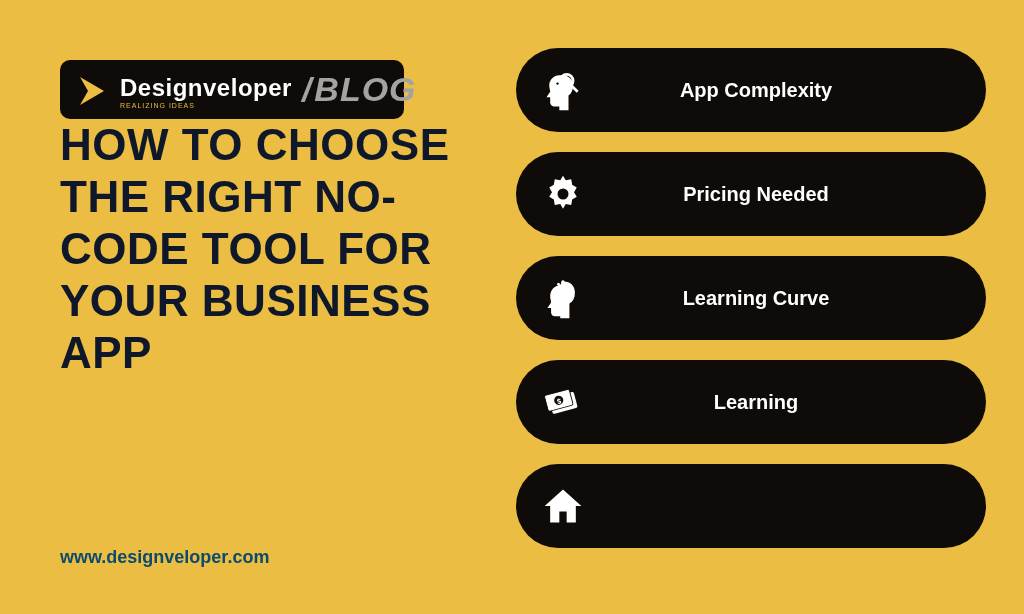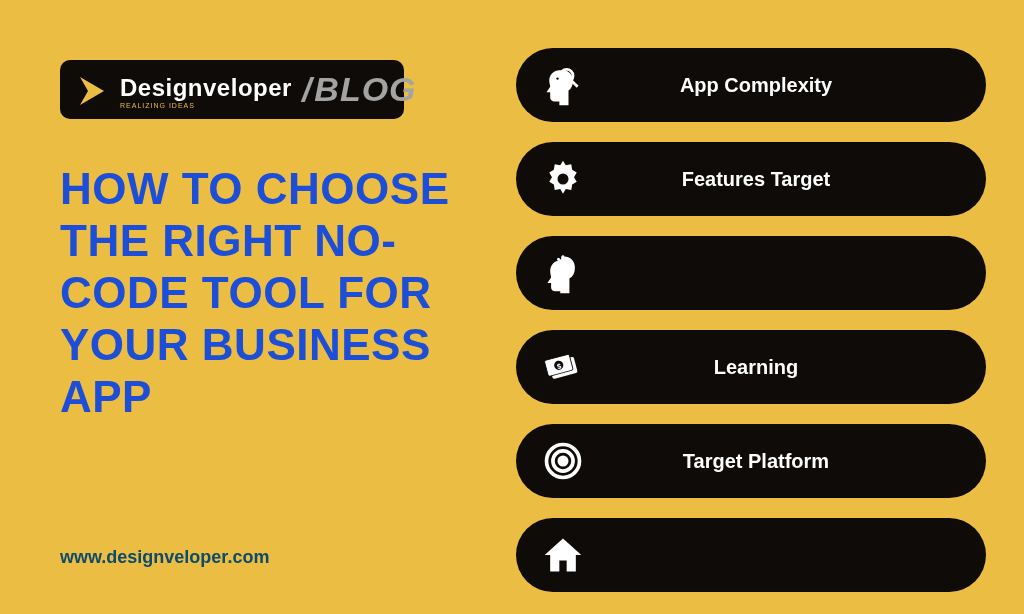--- a/index.html
+++ b/index.html
@@ -45,22 +45,21 @@
     .blog-badge {
       color: #a3a3a3;
       font-weight: 900;
       font-style: italic;
       font-size: 34px;
       letter-spacing: 1px;
       margin-left: auto;
     }
     .blog-badge::before { content: "/"; margin-right: 2px; }
     .headline {
-      margin-top: 44px;
-      color: #1d4ed8;
+      color: #0f172a;
       font-weight: 900;
       font-size: 44px;
       line-height: 1.18;
       letter-spacing: 0.5px;
       text-transform: uppercase;
       font-family: "Arial Black", Arial, sans-serif;
     }
     .url {
       position: absolute;
       left: 60px;
@@ -74,21 +73,21 @@
       right: 38px;
       top: 48px;
       width: 470px;
       display: flex;
       flex-direction: column;
       gap: 20px;
     }
     .pill {
       background: #0e0b08;
       border-radius: 60px;
-      height: 74px;
+      height: 84px;
       display: flex;
       align-items: center;
       padding: 0 22px;
       position: relative;
     }
     .pill-icon {
       width: 50px;
       height: 50px;
       display: flex;
       align-items: center;
@@ -141,56 +140,47 @@
     <span class="pill-label">App Complexity</span>
   </div>
 
   <div class="pill">
     <span class="pill-icon">
       <svg viewBox="0 0 48 48" fill="#fff">
           <path d="M24 4l3 5 6-1 1 6 5 3-3 5 3 5-5 3-1 6-6-1-3 5-3-5-6 1-1-6-5-3 3-5-3-5 5-3 1-6 6 1 3-5z"></path>
           <circle cx="24" cy="24" r="6" fill="#0e0b08"></circle>
         </svg>
     </span>
-    <span class="pill-label">Features Target</span>
+    <span class="pill-label">Pricing Needed</span>
   </div>
 
   <div class="pill">
     <span class="pill-icon">
       <svg viewBox="0 0 48 48" fill="#fff">
           <path d="M22 10c-7 0-12 5-12 12 0 3 1 5 1 7l-4 6h4v5c0 2 2 4 4 4h6v2h10V30c4-2 6-6 6-12 0-7-5-12-12-12h-3z"></path>
           <path d="M24 6v8m0 0l-5-5m5 5l5-5" stroke="#fff" stroke-width="3" fill="none" stroke-linecap="round"></path>
         </svg>
     </span>
+    <span class="pill-label">Learning Curve</span>
   </div>
 
   <div class="pill">
     <span class="pill-icon">
       <svg viewBox="0 0 48 48" fill="#fff">
           <g transform="rotate(-15 24 24)">
             <rect x="10" y="16" width="28" height="18" rx="2"></rect>
             <rect x="6" y="12" width="28" height="18" rx="2" fill="#fff" stroke="#0e0b08" stroke-width="1"></rect>
             <circle cx="20" cy="21" r="5" fill="#0e0b08"></circle>
             <text x="20" y="25" font-size="8" fill="#fff" text-anchor="middle" font-weight="bold">$</text>
           </g>
         </svg>
     </span>
     <span class="pill-label">Learning</span>
   </div>
 
-  <div class="pill">
-    <span class="pill-icon">
-      <svg viewBox="0 0 48 48" fill="none" stroke="#fff" stroke-width="4">
-          <circle cx="24" cy="24" r="18"></circle>
-          <circle cx="24" cy="24" r="11"></circle>
-          <circle cx="24" cy="24" r="4" fill="#fff"></circle>
-        </svg>
-    </span>
-    <span class="pill-label">Target Platform</span>
-  </div>
 
   <div class="pill">
     <span class="pill-icon">
       <svg viewBox="0 0 48 48" fill="#fff">
           <path d="M24 6L4 24h6v18h10V30h8v12h10V24h6L24 6z"></path>
         </svg>
     </span>
   </div>
 
 </div>

